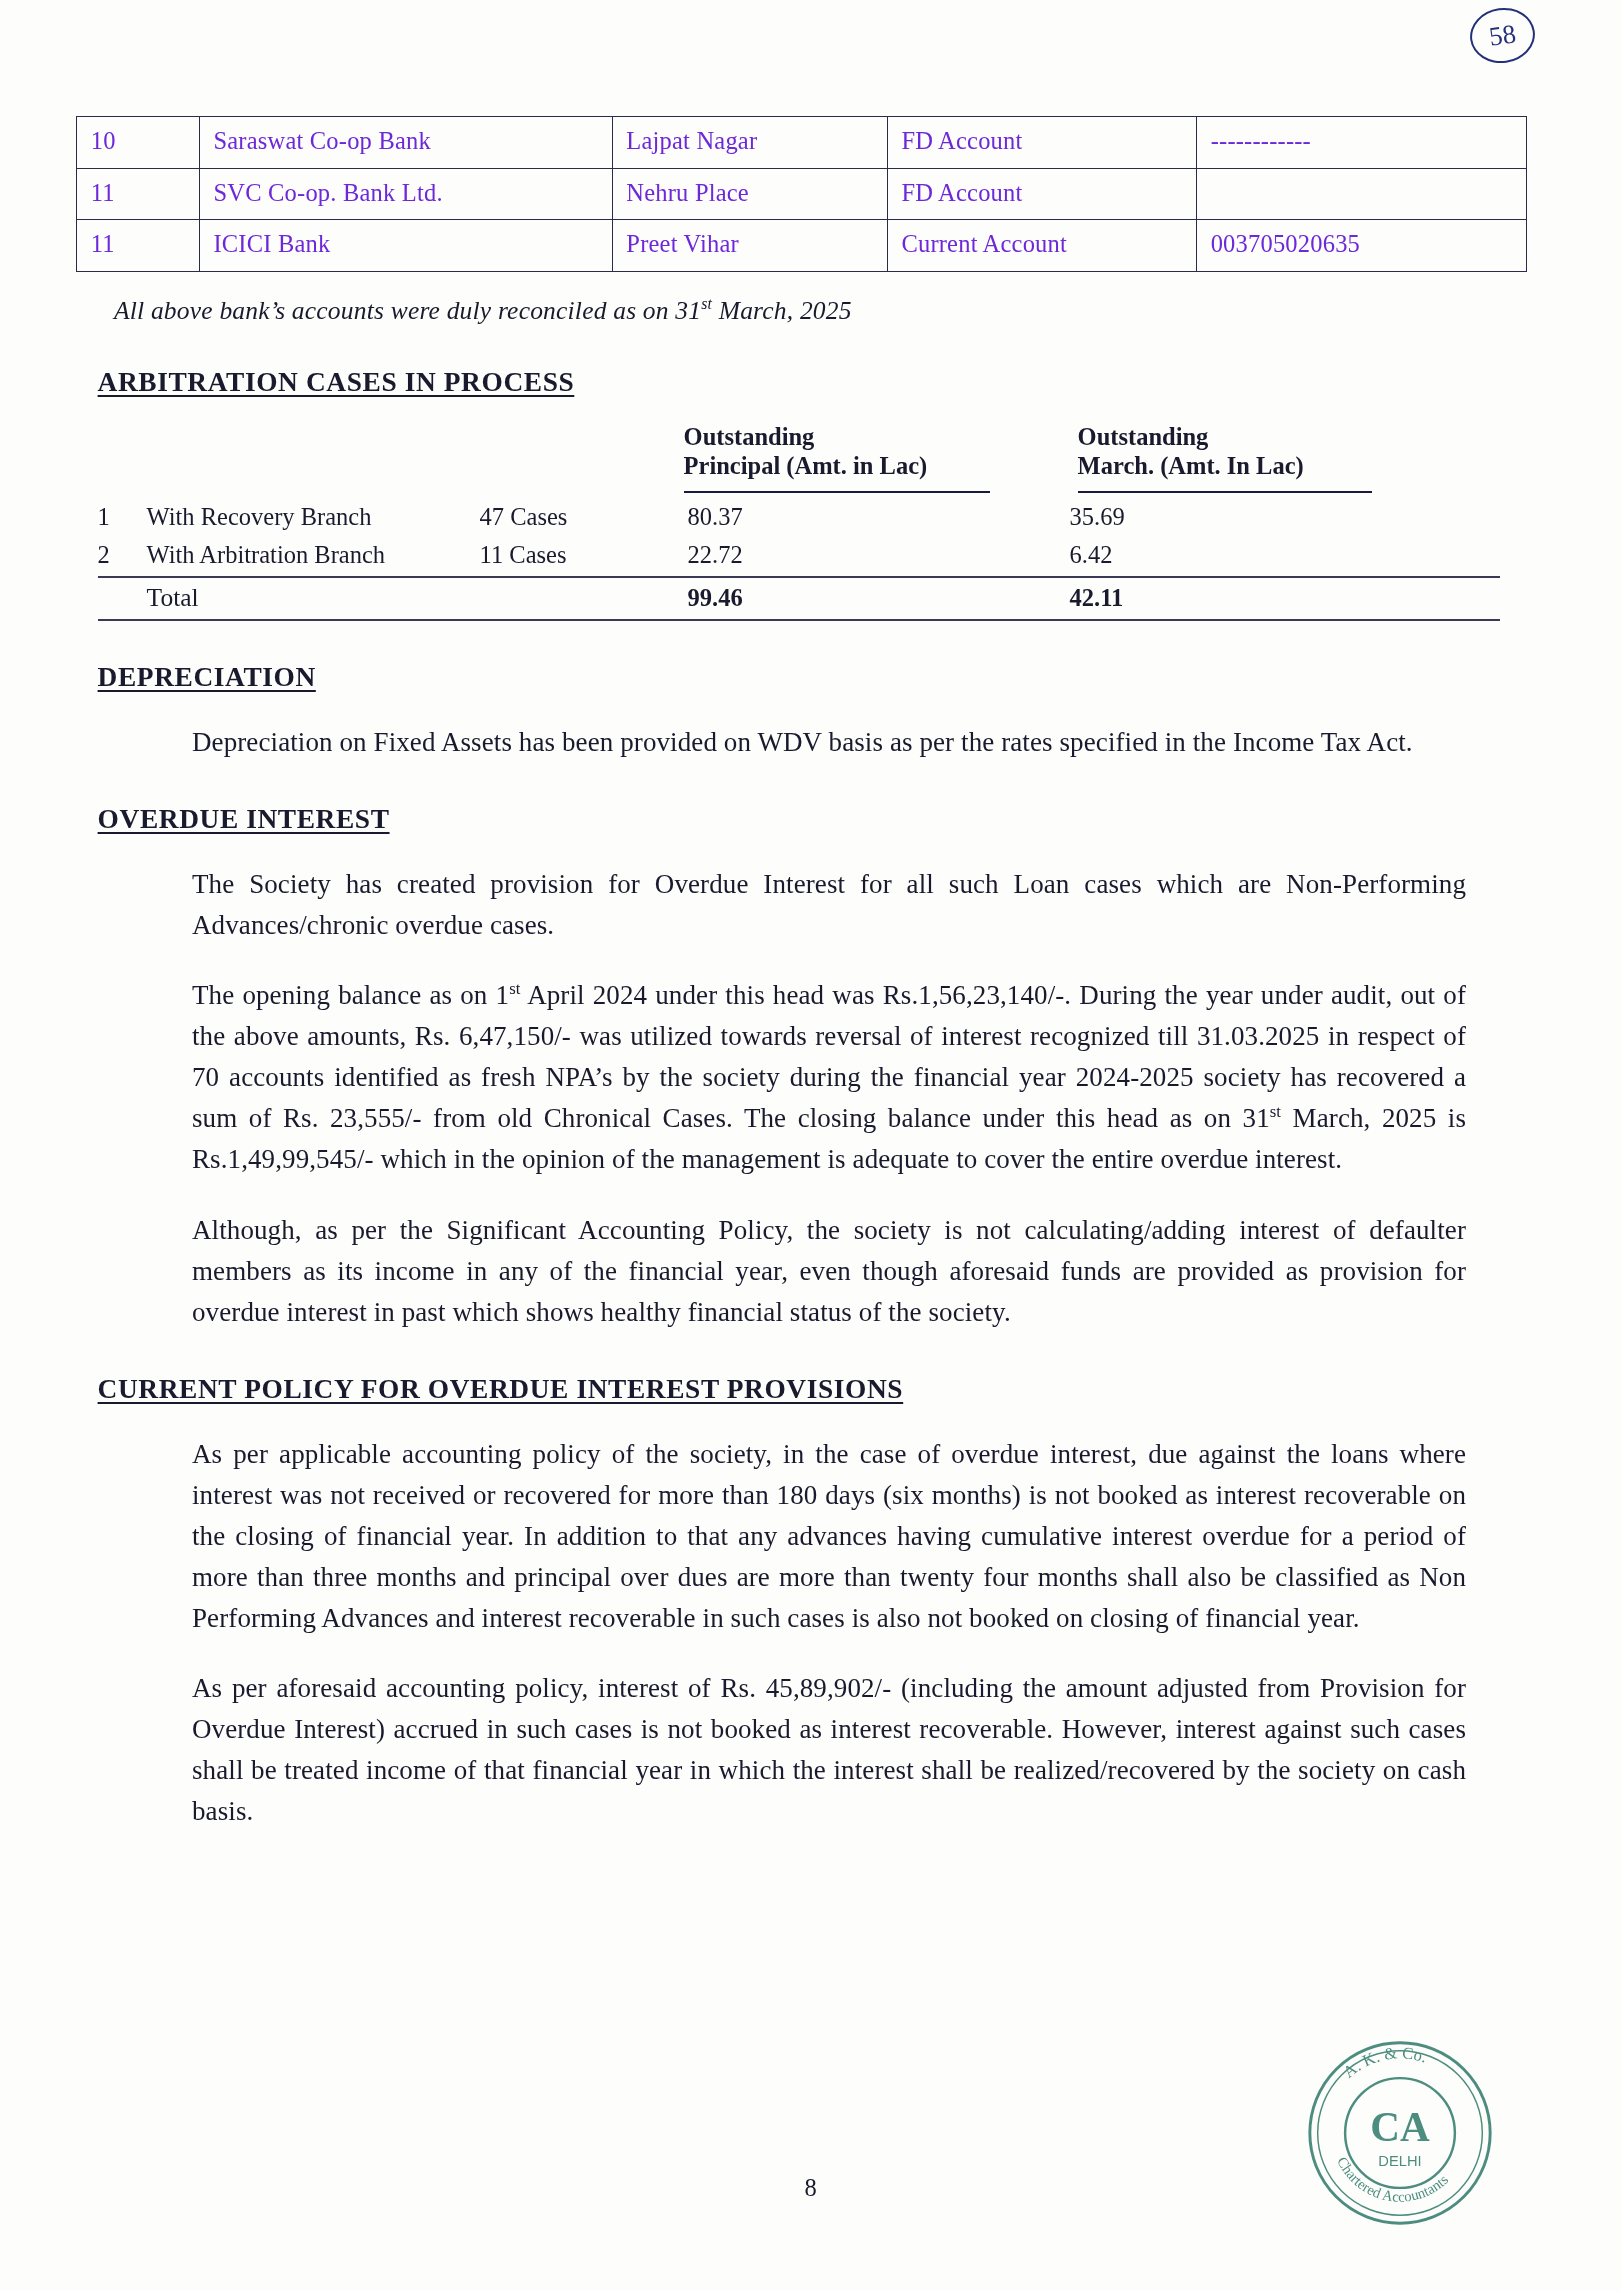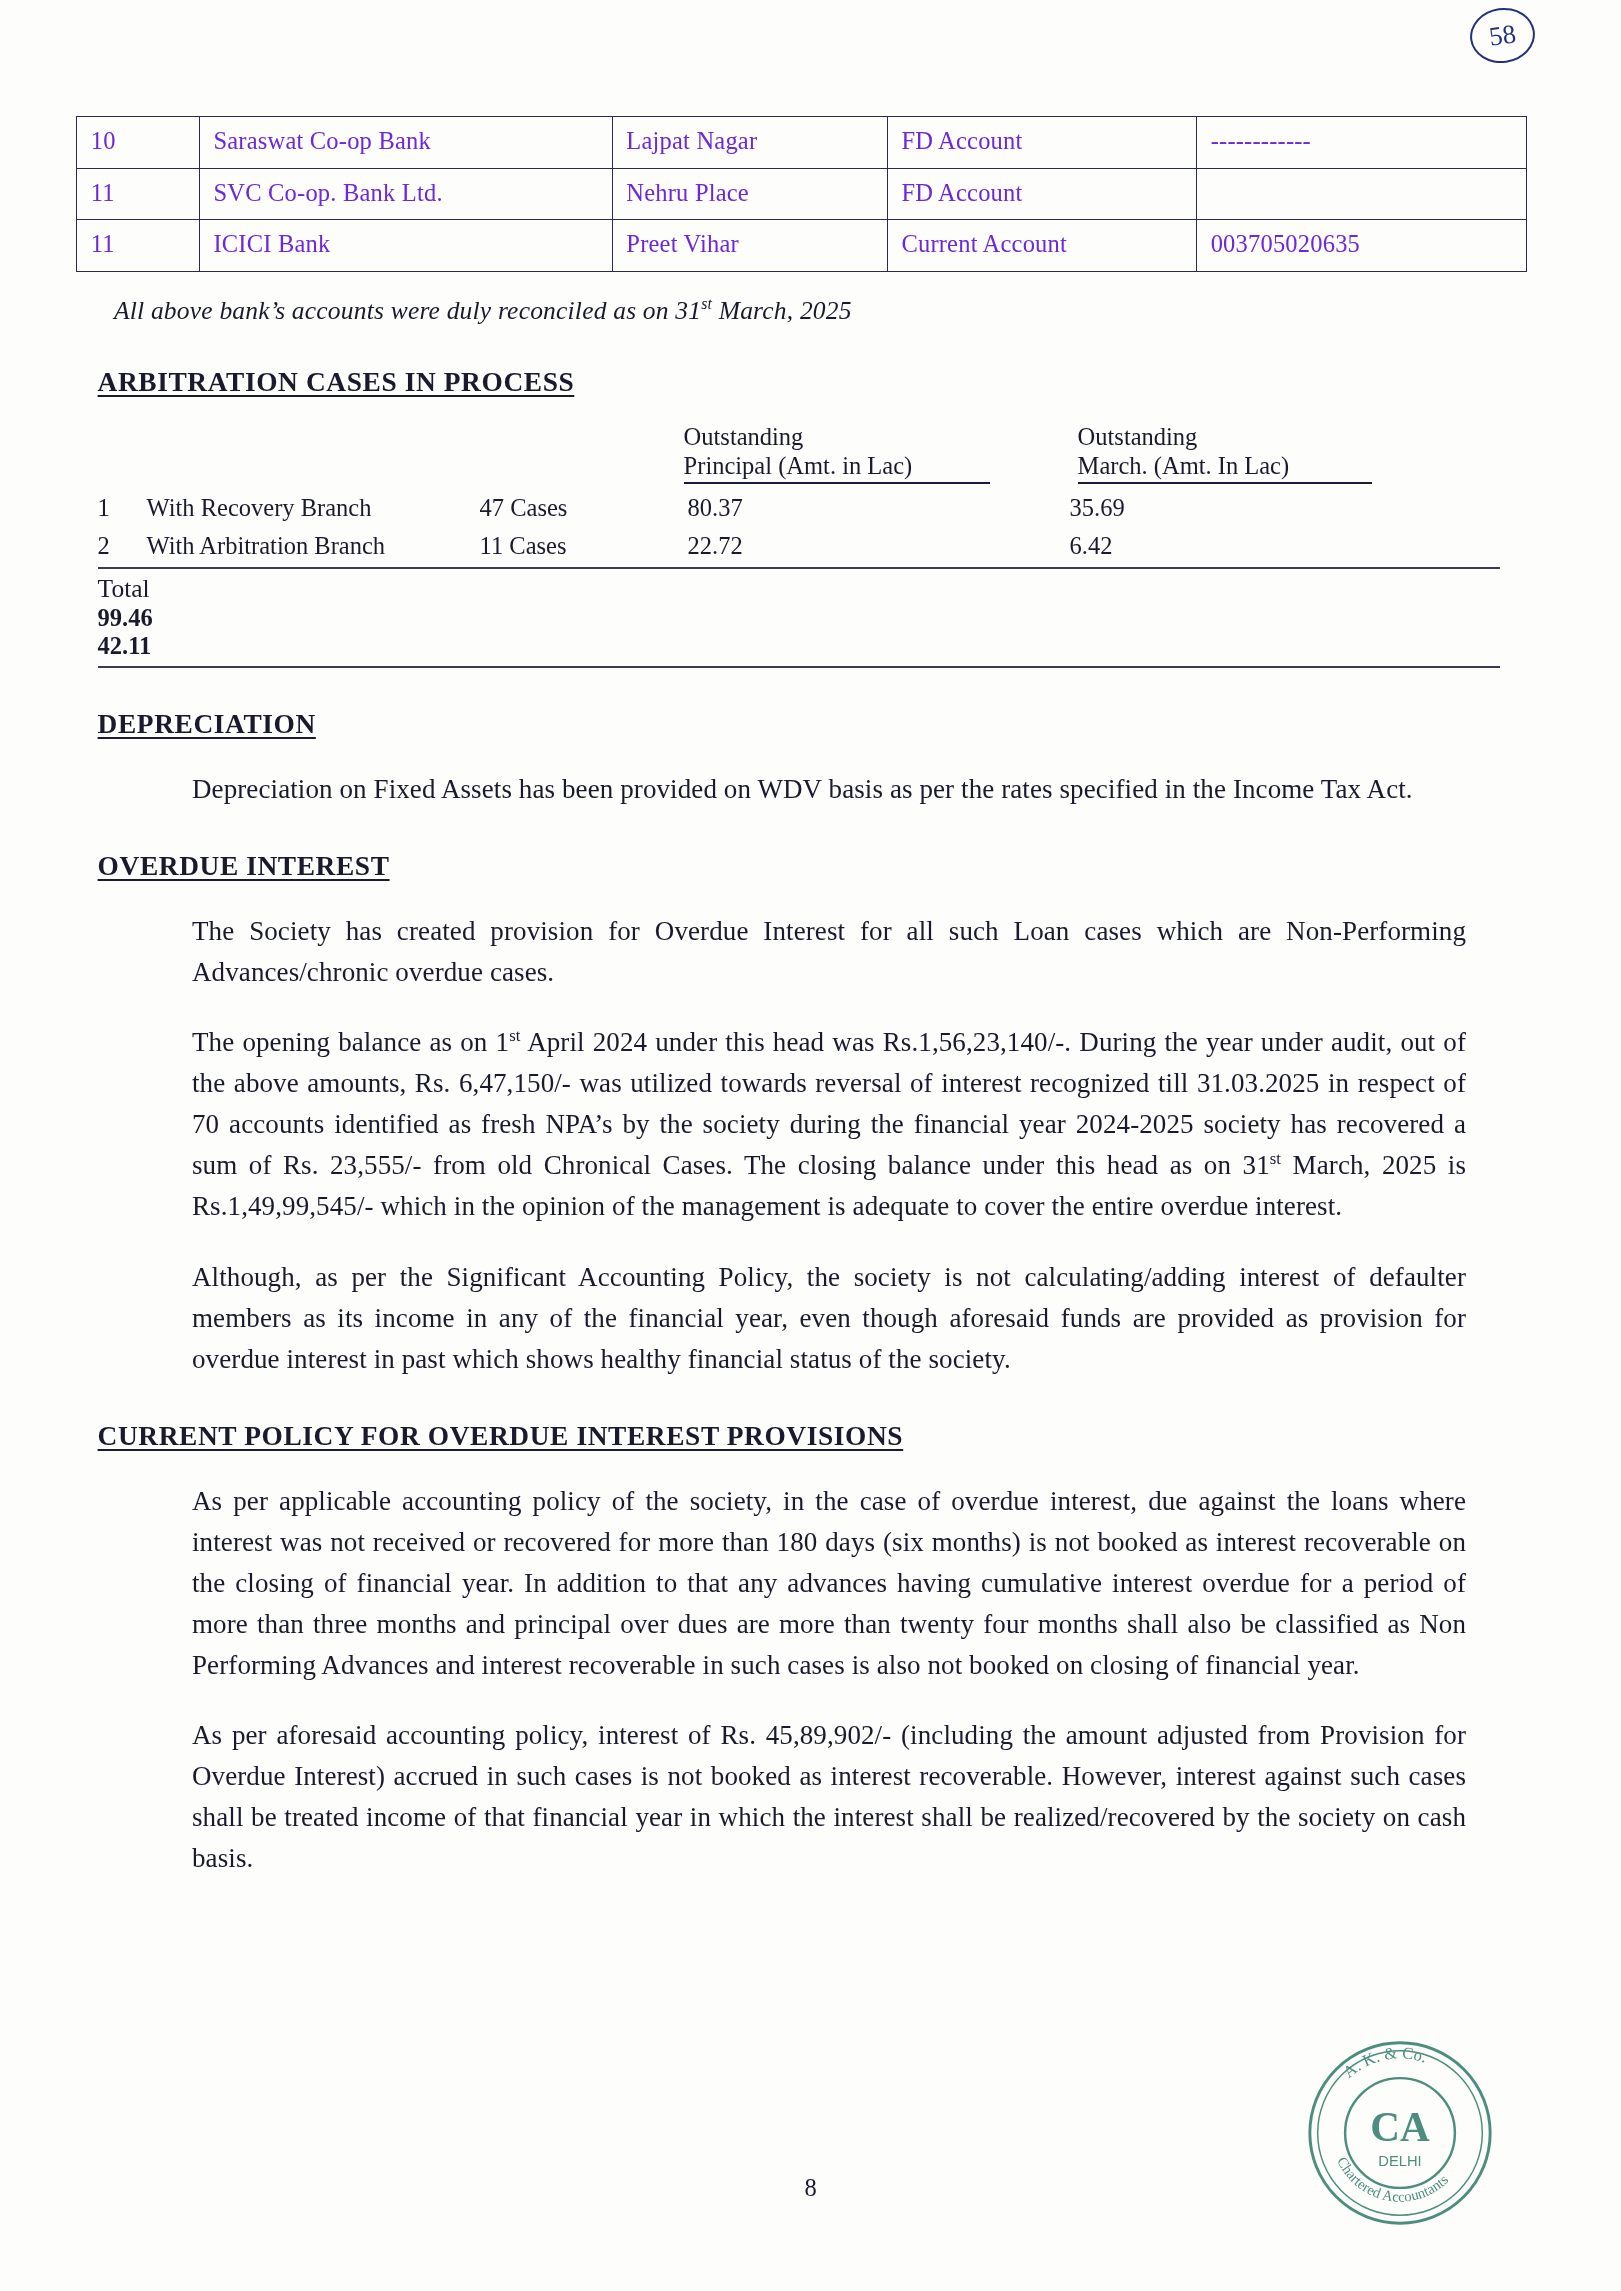--- a/index.html
+++ b/index.html
@@ -83,24 +83,24 @@
     position: relative;
     margin: 25.5px 0 0 21.6px;
     width: 1402px;
     font-size: 24.5px;
   }
   .arb-head {
     display: flex;
     margin-left: 586px;
   }
   .arb-head div {
-    font-weight: normal;
+    font-weight: bold;
     line-height: 1.18;
     border-bottom: 2px solid #1a1a3c;
-    padding-bottom: 1px;
+    padding-bottom: 10px;
   }
   .arb-h1 { width: 306px; }
   .arb-h2 { width: 294px; margin-left: 88px; }
   .arb-row {
     display: flex;
     align-items: baseline;
     margin-top: 9.8px;
   }
   .arb-row .sn    { width: 49px; }
   .arb-row .label { width: 333px; font-family: Liberation Serif, serif; }
@@ -108,21 +108,20 @@
   .arb-row .amt1  { width: 382px; }
   .arb-row .amt2  { width: 294px; }
   .arb-total {
     display: flex;
     align-items: baseline;
     margin-top: 7.8px;
     border-top: 2px solid #3a3a55;
     border-bottom: 2px solid #3a3a55;
     padding: 4.9px 0 5.9px 0;
     font-weight: bold;
-    flex-direction: column;
   }
   .arb-total .sn    { width: 49px; font-weight: normal;}
   .arb-total .label { width: 333px; font-weight: normal; font-size: 25.5px;}
   .arb-total .cases { width: 208px; }
   .arb-total .amt1  { width: 382px; }
   .arb-total .amt2  { width: 294px; }
 
   
   p.body {
     margin: 29px 0 0 116px;

